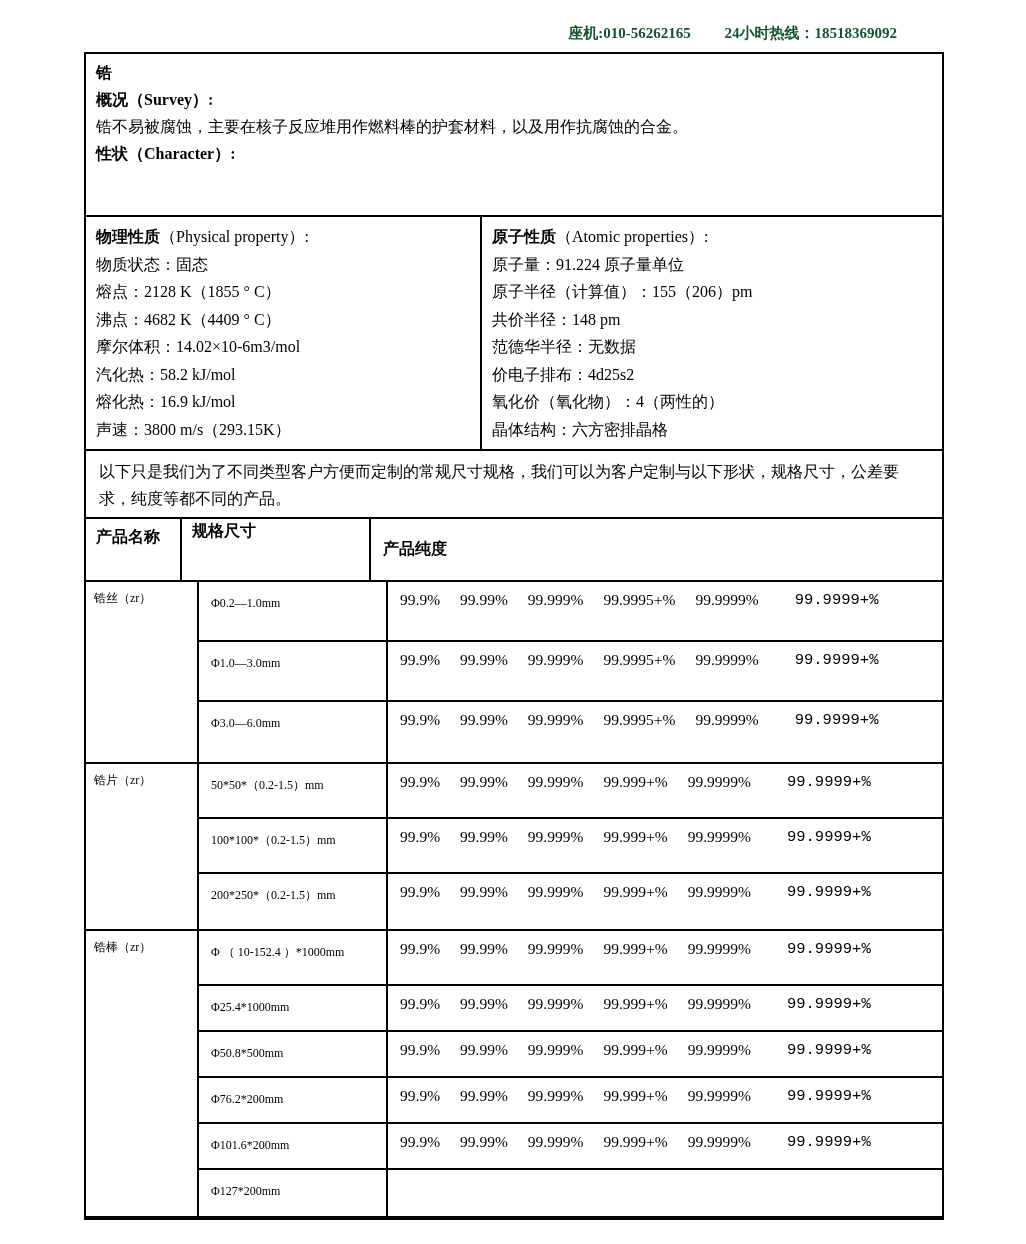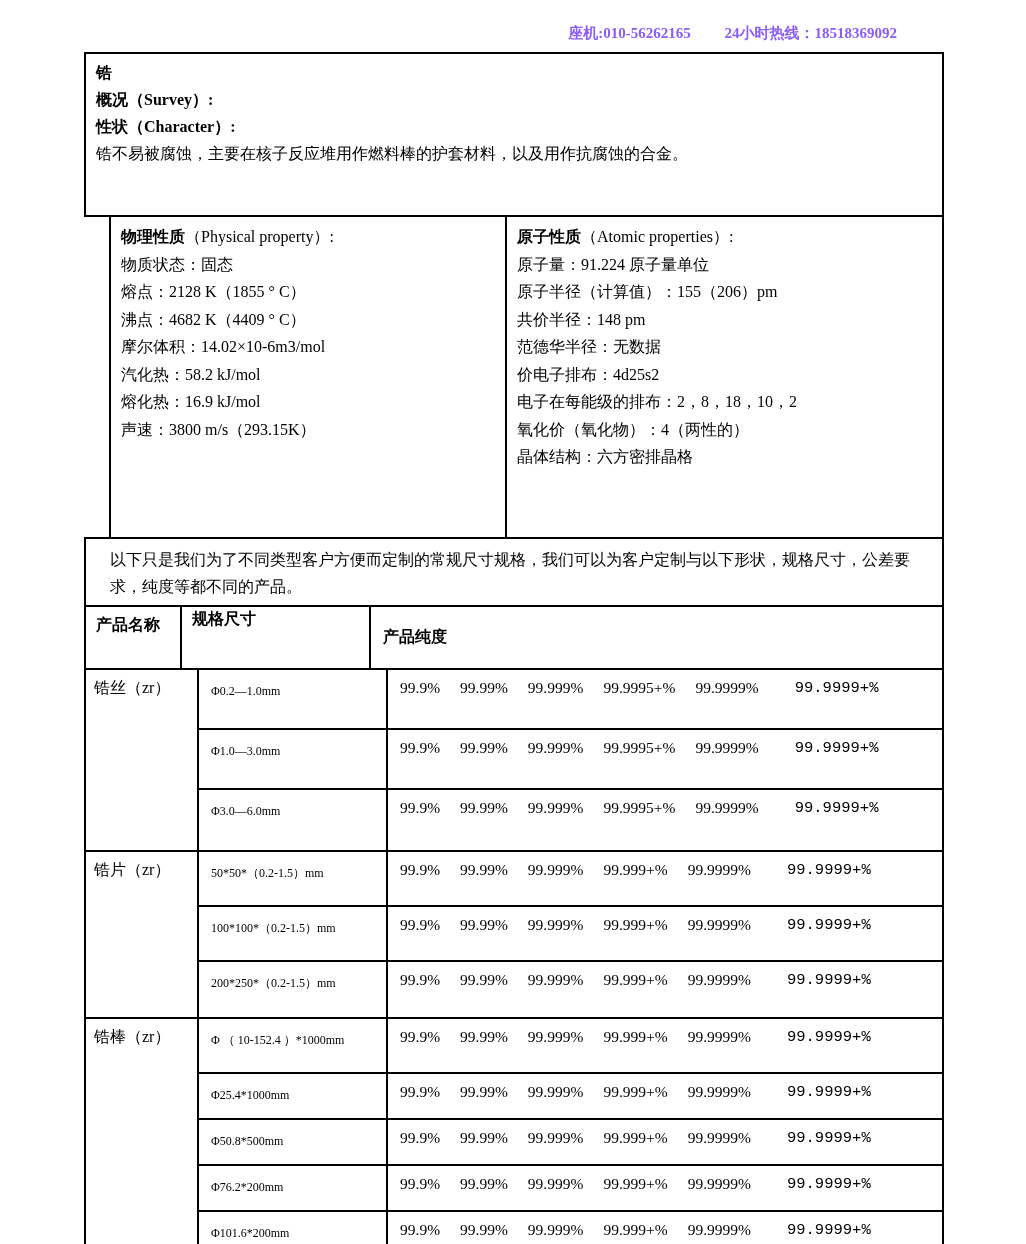--- a/index.html
+++ b/index.html
@@ -4,49 +4,49 @@
 <style>
   * { box-sizing: border-box; }
   html, body { margin: 0; padding: 0; }
   body {
     width: 1026px; height: 1244px; overflow: hidden;
     background: #ffffff; color: #000000;
     font-family: "Liberation Serif", "DejaVu Serif", serif;
   }
   .page-header {
     margin-top: 24px; margin-right: 129px; margin-bottom: 11px;
-    text-align: right; font-size: 15px; font-weight: bold; color: #8b5cf6;
+    text-align: right; font-size: 15px; font-weight: bold; color: #14532d;
   }
   .page-header .ph { margin-left: 30px; }
   .doc { margin-left: 84px; width: 860px; }
   .box { border: 2px solid #000; margin-top: -2px; background: #fff; }
 
   
   .overview { height: 165px; padding: 5px 10px; }
   .line { font-size: 16px; line-height: 27px; white-space: nowrap; }
   .bold { font-weight: bold; }
 
   
-  .props { display: flex; height: 324px; margin-left: 25px; }
+  .props { display: flex; height: 236px; }
   .pcol { padding: 6px 10px; }
   .pcol.left  { width: 396px; border-right: 2px solid #000; }
   .pcol.right { flex: 1; }
   .ptitle { font-size: 16px; line-height: 27.5px; white-space: nowrap; }
   .pline  { font-size: 16px; line-height: 27.5px; white-space: nowrap; }
 
   
-  .intro { height: 70px; padding: 7px 24px; font-size: 16px; line-height: 27px; }
+  .intro { height: 70px; padding: 7px 13px; font-size: 16px; line-height: 27px; }
 
   
   .phead { display: flex; min-height: 42px; border-bottom: 2px solid #000; font-weight: bold; font-size: 16px; }
   .c1 { width: 96px; border-right: 2px solid #000; padding: 8px 10px; }
   .c2 { width: 189px; border-right: 2px solid #000; padding: 2px 10px; }
   .c3 { flex: 1; padding: 20px 12px; }
   .pgroup { display: flex; border-bottom: 2px solid #000; }
-  .gname { width: 113px; border-right: 2px solid #000; padding: 8px 8px; font-size: 16px; }
+  .gname { width: 113px; border-right: 2px solid #000; padding: 8px 8px; font-size: 12px; }
   .grows { flex: 1; display: flex; flex-direction: column; }
   .prow { display: flex; border-bottom: 2px solid #000; }
   .prow:last-child { border-bottom: none; }
   .spec {
     width: 189px; border-right: 2px solid #000;
     padding: 8px 14px 8px 12px; font-size: 12px; line-height: 27px;
   }
   .purity {
     flex: 1; padding: 9px 22px 6px 12px; font-size: 15.5px;
     display: flex; flex-wrap: wrap; gap: 0 20px; align-content: flex-start;
@@ -64,22 +64,22 @@
 <div class="page-header">
   <span class="ph">座机:010-56262165</span>
   <span class="ph">24小时热线：18518369092</span>
 </div>
 
 <div class="doc">
 
   <section class="box overview">
     <div class="line bold">锆</div>
     <div class="line bold">概况（Survey）:</div>
+    <div class="line">锆不易被腐蚀，主要在核子反应堆用作燃料棒的护套材料，以及用作抗腐蚀的合金。</div>
     <div class="line bold">性状（Character）:</div>
-    <div class="line">锆不易被腐蚀，主要在核子反应堆用作燃料棒的护套材料，以及用作抗腐蚀的合金。</div>
   </section>
 
   <section class="box props">
     <div class="pcol left">
       <div class="ptitle"><span class="bold">物理性质</span><span>（Physical property）:</span></div>
       <div>
           <div class="pline">物质状态：固态</div>
           <div class="pline">熔点：2128 K（1855 ° C）</div>
           <div class="pline">沸点：4682 K（4409 ° C）</div>
           <div class="pline">摩尔体积：14.02×10-6m3/mol</div>
@@ -89,21 +89,20 @@
         </div>
     </div>
     <div class="pcol right">
       <div class="ptitle"><span class="bold">原子性质</span><span>（Atomic properties）:</span></div>
       <div>
           <div class="pline">原子量：91.224 原子量单位</div>
           <div class="pline">原子半径（计算值）：155（206）pm</div>
           <div class="pline">共价半径：148 pm</div>
           <div class="pline">范德华半径：无数据</div>
           <div class="pline">价电子排布：4d25s2</div>
-          <div class="pline">电子在每能级的排布：2，8，18，10，2</div>
           <div class="pline">氧化价（氧化物）：4（两性的）</div>
           <div class="pline">晶体结构：六方密排晶格</div>
         </div>
     </div>
   </section>
 
   <section class="box intro">以下只是我们为了不同类型客户方便而定制的常规尺寸规格，我们可以为客户定制与以下形状，规格尺寸，公差要求，纯度等都不同的产品。</section>
 
   <section class="box ptable">
     <div class="phead">

